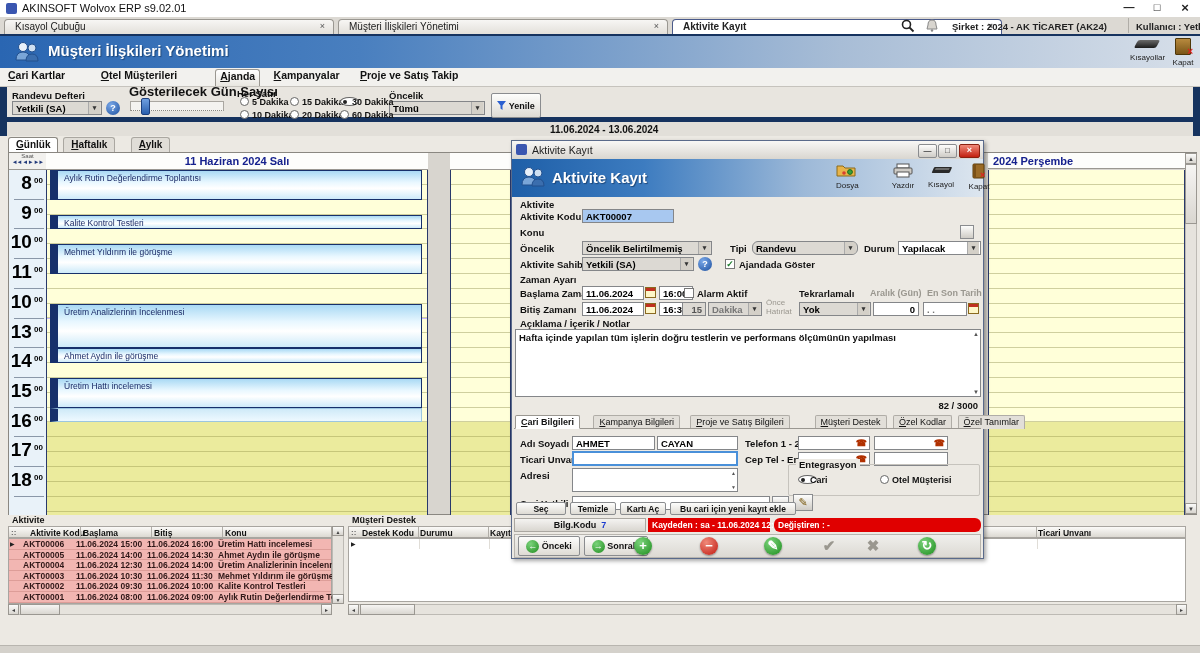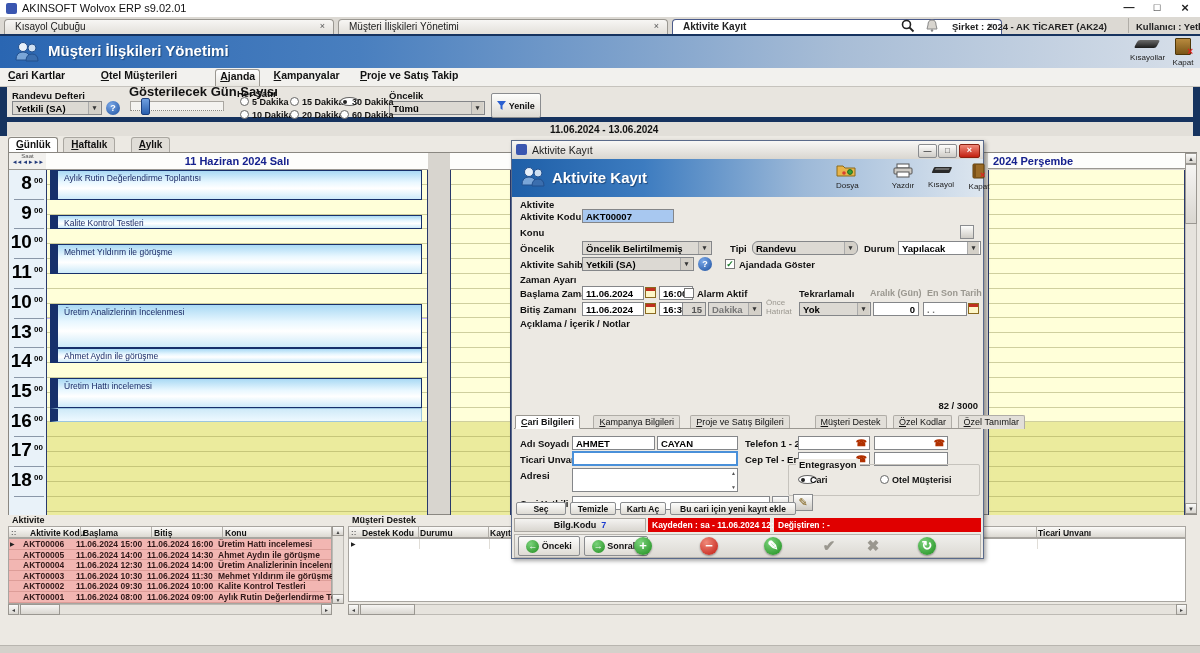--- a/index.html
+++ b/index.html
@@ -433,20 +433,25 @@
     <div class="sel" style="left:196px;top:161px;width:54px;height:14px;color:#777;"><span>Dakika</span><span class="dd">▾</span></div>
     <div class="t" style="left:254px;top:157px;font:8px 'Liberation Sans',sans-serif;color:#9a978f;">
       <span>Önce</span><br><span>Hatırlat</span>
     </div>
     <div class="sel" style="left:287px;top:161px;width:72px;height:14px;"><span>Yok</span><span class="dd">▾</span></div>
     <div class="inp" style="left:361px;top:161px;width:46px;height:14px;text-align:right;">0</div>
     <div class="inp" style="left:411px;top:161px;width:44px;height:14px;color:#777;">.  .</div>
     <div class="calico" style="left:456px;top:162px;"></div>
 
     <div class="t b" style="left:8px;top:177px;font-size:9.5px;color:#111;">Açıklama / İçerik / Notlar</div>
+    <div class="t" style="left:3px;top:188px;width:466px;height:68px;background:#fff;border:1px solid #848689;box-sizing:border-box;">
+      <span style="position:absolute;left:3px;top:2px;font:bold 9.5px 'Liberation Sans',sans-serif;color:#111;">Hafta içinde yapılan tüm işlerin doğru testlerin ve performans ölçümünün yapılması</span>
+      <span style="position:absolute;right:1px;top:1px;font-size:6px;color:#555;">▲</span>
+      <span style="position:absolute;right:1px;bottom:1px;font-size:6px;color:#555;">▼</span>
+    </div>
     <div class="t b" style="left:380px;top:259px;width:86px;text-align:right;font-size:9.5px;color:#111;">82 / 3000</div>
 
     <div id="dlgTabs">
         <div style="position: absolute; left: 3px; top: 274px; height: 14px; padding: 1px 5px 0px; font: bold 9px &quot;Liberation Sans&quot;, sans-serif; color: rgb(17, 17, 17); box-sizing: border-box; background: rgb(255, 255, 255); border-width: 1px; border-style: solid; border-color: rgb(154, 151, 145) rgb(154, 151, 145) rgb(255, 255, 255); border-image: initial; border-radius: 2px 2px 0px 0px; z-index: 2;"><u>C</u>ari Bilgileri</div>
         <div style="position: absolute; left: 81.4px; top: 274px; height: 14px; padding: 1px 5px 0px; font: 9px &quot;Liberation Sans&quot;, sans-serif; color: rgb(17, 17, 17); box-sizing: border-box; background: rgb(226, 223, 217); border-top: 1px solid rgb(176, 173, 167); border-right: 1px solid rgb(176, 173, 167); border-left: 1px solid rgb(176, 173, 167); border-image: initial; border-bottom: none; border-radius: 2px 2px 0px 0px;"><u>K</u>ampanya Bilgileri</div>
         <div style="position: absolute; left: 178.2px; top: 274px; height: 14px; padding: 1px 5px 0px; font: 9px &quot;Liberation Sans&quot;, sans-serif; color: rgb(17, 17, 17); box-sizing: border-box; background: rgb(226, 223, 217); border-top: 1px solid rgb(176, 173, 167); border-right: 1px solid rgb(176, 173, 167); border-left: 1px solid rgb(176, 173, 167); border-image: initial; border-bottom: none; border-radius: 2px 2px 0px 0px;"><u>P</u>roje ve Satış Bilgileri</div>
         <div style="position: absolute; left: 302.6px; top: 274px; height: 14px; padding: 1px 5px 0px; font: 9px &quot;Liberation Sans&quot;, sans-serif; color: rgb(17, 17, 17); box-sizing: border-box; background: rgb(226, 223, 217); border-top: 1px solid rgb(176, 173, 167); border-right: 1px solid rgb(176, 173, 167); border-left: 1px solid rgb(176, 173, 167); border-image: initial; border-bottom: none; border-radius: 2px 2px 0px 0px;"><u>M</u>üşteri Destek</div>
         <div style="position: absolute; left: 381px; top: 274px; height: 14px; padding: 1px 5px 0px; font: 9px &quot;Liberation Sans&quot;, sans-serif; color: rgb(17, 17, 17); box-sizing: border-box; background: rgb(226, 223, 217); border-top: 1px solid rgb(176, 173, 167); border-right: 1px solid rgb(176, 173, 167); border-left: 1px solid rgb(176, 173, 167); border-image: initial; border-bottom: none; border-radius: 2px 2px 0px 0px;"><u>Ö</u>zel Kodlar</div>
         <div style="position: absolute; left: 445.6px; top: 274px; height: 14px; padding: 1px 5px 0px; font: 9px &quot;Liberation Sans&quot;, sans-serif; color: rgb(17, 17, 17); box-sizing: border-box; background: rgb(226, 223, 217); border-top: 1px solid rgb(176, 173, 167); border-right: 1px solid rgb(176, 173, 167); border-left: 1px solid rgb(176, 173, 167); border-image: initial; border-bottom: none; border-radius: 2px 2px 0px 0px;"><u>Ö</u>zel Tanımlar</div>
       </div>
@@ -497,21 +502,21 @@
         <div class=" btn" style="position: absolute; left: 4px; top: 361px; width: 50px; height: 13px; line-height: 12px; font-size: 8.5px;">Seç</div>
         <div class=" btn" style="position: absolute; left: 58px; top: 361px; width: 46px; height: 13px; line-height: 12px; font-size: 8.5px;">Temizle</div>
         <div class=" btn" style="position: absolute; left: 108px; top: 361px; width: 46px; height: 13px; line-height: 12px; font-size: 8.5px;">Kartı Aç</div>
         <div class=" btn" style="position: absolute; left: 158px; top: 361px; width: 126px; height: 13px; line-height: 12px; font-size: 8.5px;">Bu cari için yeni kayıt ekle</div>
       </div>
 
     <div class="t" style="left:2px;top:377px;width:132px;height:14px;background:linear-gradient(#f4f3f1,#d9d6d0);border:1px solid #aaa7a1;box-sizing:border-box;text-align:center;font:bold 9px 'Liberation Sans',sans-serif;line-height:12px;color:#111;">
       <span>Bilg.Kodu</span>&nbsp;&nbsp;<span style="color:#1a3ad0;">7</span>
     </div>
     <div class="t" style="left:136px;top:377px;width:122px;height:14px;background:#e00000;color:#fff;font:bold 8.5px 'Liberation Sans',sans-serif;line-height:14px;padding-left:4px;box-sizing:border-box;">Kaydeden : sa - 11.06.2024 12:16:35</div>
-    <div class="t" style="left:262px;top:377px;width:207px;height:14px;background:#e00000;color:#fff;font:bold 8.5px 'Liberation Sans',sans-serif;line-height:14px;padding-left:4px;box-sizing:border-box;">Değiştiren :  -</div>
+    <div class="t" style="left:262px;top:377px;width:207px;height:14px;background:#e00000;color:#fff;font:bold 8.5px 'Liberation Sans',sans-serif;line-height:14px;padding-left:4px;box-sizing:border-box;border-radius:6px;">Değiştiren :  -</div>
 
     <div class="t" style="left:2px;top:393px;width:467px;height:24px;background:linear-gradient(#f0efec,#dcd9d3);border:1px solid #b8b5af;box-sizing:border-box;"></div>
     <div class="btn" style="left:6px;top:395px;width:62px;height:20px;line-height:18px;"><span class="navcirc">←</span> <span>Önceki</span></div>
     <div class="btn" style="left:72px;top:395px;width:64px;height:20px;line-height:18px;"><span class="navcirc">→</span> <span>Sonraki</span></div>
     <div id="dbNav">
         <div style="position: absolute; left: 122px; top: 396px; width: 18px; height: 18px; text-align: center; border-radius: 50%; background: radial-gradient(circle at 35% 30%, rgb(123, 211, 123), rgb(28, 140, 28)); box-shadow: rgba(0, 0, 0, 0.4) 0px 1px 2px; color: rgb(255, 255, 255); font: bold 13px / 18px &quot;Liberation Sans&quot;, sans-serif;">+</div>
         <div style="position: absolute; left: 188px; top: 396px; width: 18px; height: 18px; text-align: center; border-radius: 50%; background: radial-gradient(circle at 35% 30%, rgb(240, 138, 122), rgb(192, 24, 16)); box-shadow: rgba(0, 0, 0, 0.4) 0px 1px 2px; color: rgb(255, 255, 255); font: bold 13px / 18px &quot;Liberation Sans&quot;, sans-serif;">−</div>
         <div style="position: absolute; left: 252px; top: 396px; width: 18px; height: 18px; text-align: center; border-radius: 50%; background: radial-gradient(circle at 35% 30%, rgb(123, 211, 123), rgb(28, 140, 28)); box-shadow: rgba(0, 0, 0, 0.4) 0px 1px 2px; color: rgb(255, 255, 255); font: bold 13px / 18px &quot;Liberation Sans&quot;, sans-serif;">✎</div>
         <div style="position: absolute; left: 308px; top: 396px; width: 18px; height: 18px; text-align: center; color: rgb(154, 151, 143); font: bold 15px / 18px &quot;Liberation Sans&quot;, sans-serif;">✔</div>
         <div style="position: absolute; left: 352px; top: 396px; width: 18px; height: 18px; text-align: center; color: rgb(154, 151, 143); font: bold 15px / 18px &quot;Liberation Sans&quot;, sans-serif;">✖</div>

